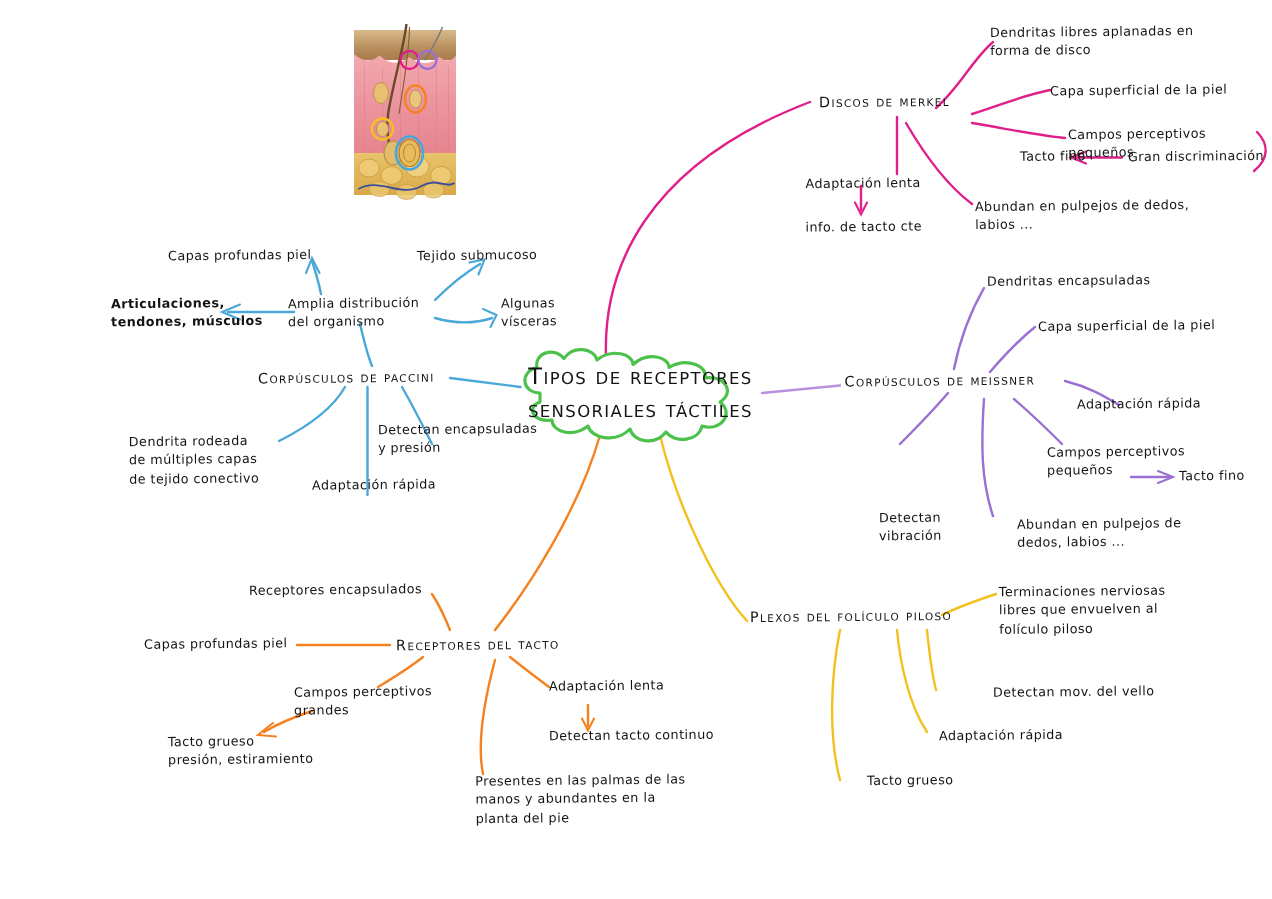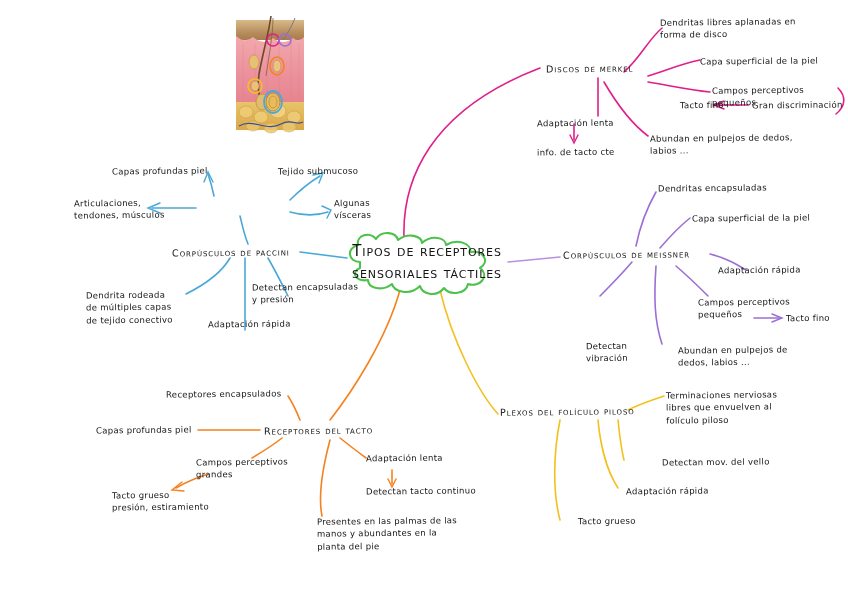--- a/index.html
+++ b/index.html
@@ -251,22 +251,24 @@
 vibración</div>
   <div class="node" style="left:698px; top:296px;">Campos perceptivos
     pequeños</div>
   <div class="node" style="left:786px; top:312px;">Tacto fino</div>
   <div class="node" style="left:678px; top:344px;">Abundan en pulpejos de
 dedos, labios ...</div>
 
   <div class="node branch-title" style="left:172px; top:246px;">Corpúsculos de Paccini</div>
   <div class="node" style="left:112px; top:165px;">Capas profundas piel</div>
   <div class="node" style="left:278px; top:165px;">Tejido submucoso</div>
-  <div class="node" style="left:74px; top:197px;">Articulaciones,
+  <div class="node" style="left:74px; top:197px;font-weight:bold;">Articulaciones,
 tendones, músculos</div>
+  <div class="node" style="left:192px; top:197px;">Amplia distribución
+   del organismo</div>
   <div class="node" style="left:334px; top:197px;">Algunas
 vísceras</div>
   <div class="node" style="left:86px; top:289px;">Dendrita rodeada
 de múltiples capas
 de tejido conectivo</div>
   <div class="node" style="left:252px; top:281px;">Detectan encapsuladas
     y presión</div>
   <div class="node" style="left:208px; top:318px;">Adaptación rápida</div>
 
   <div class="node branch-title" style="left:264px; top:424px;">Receptores del tacto</div>

